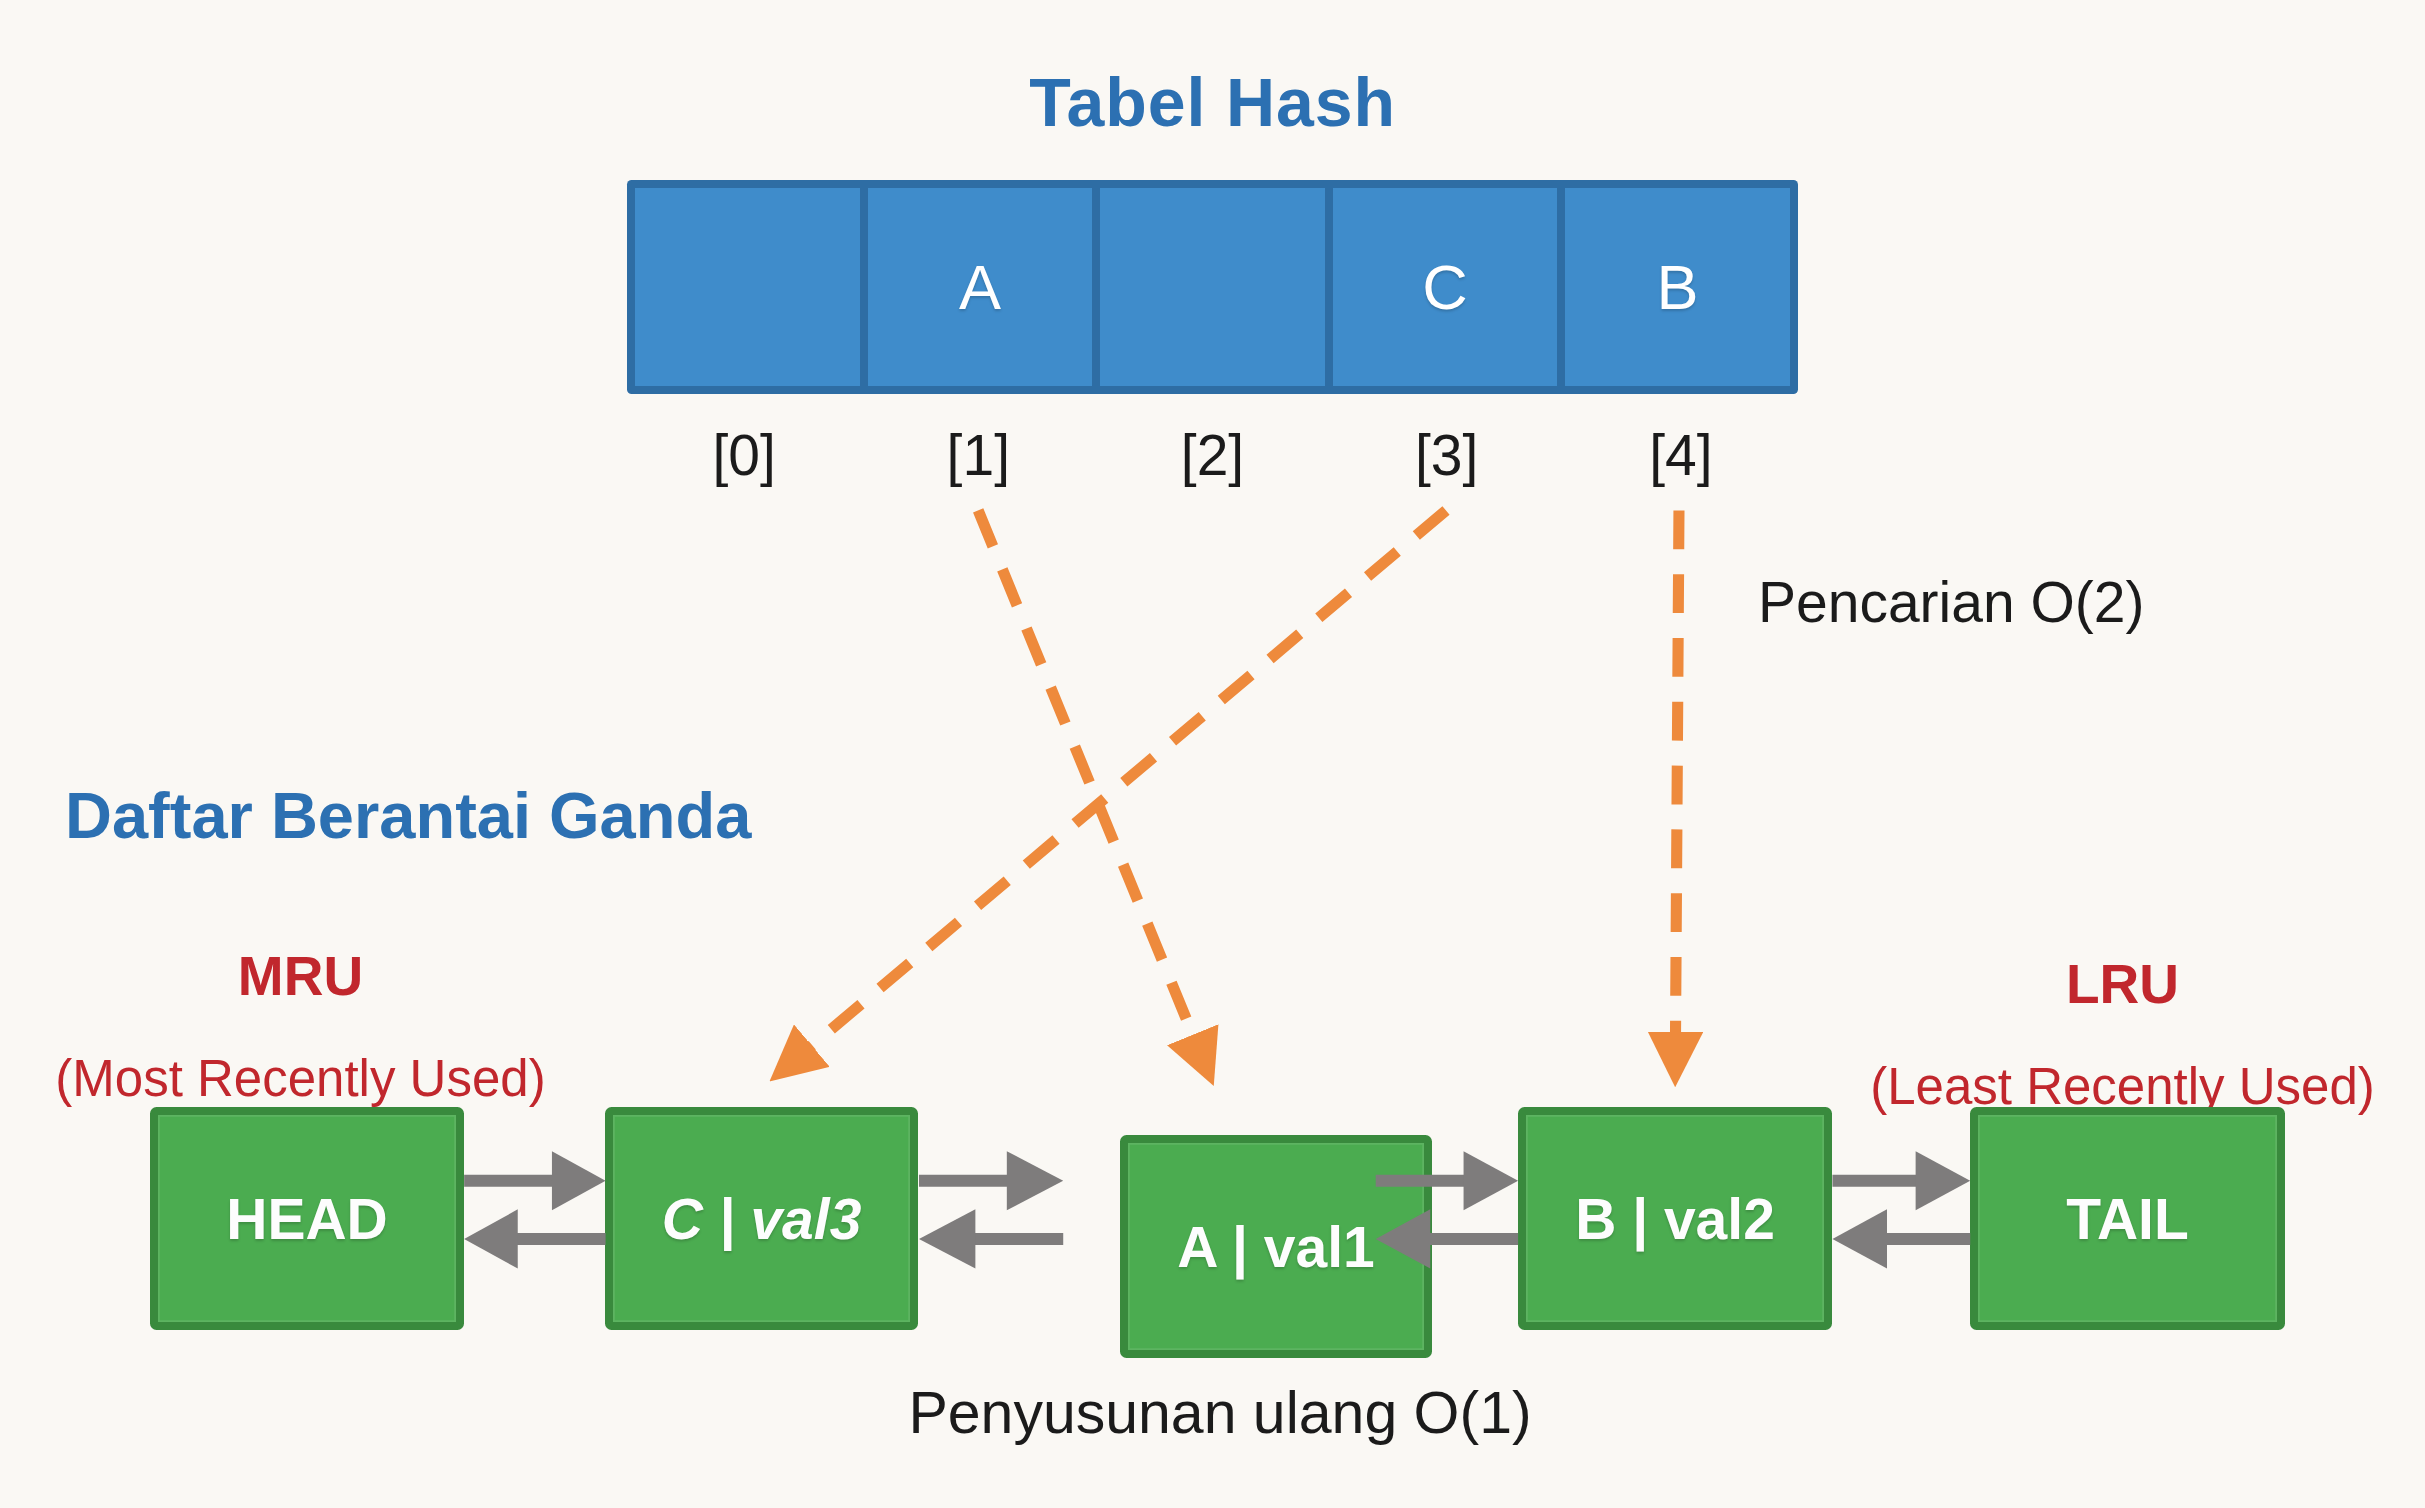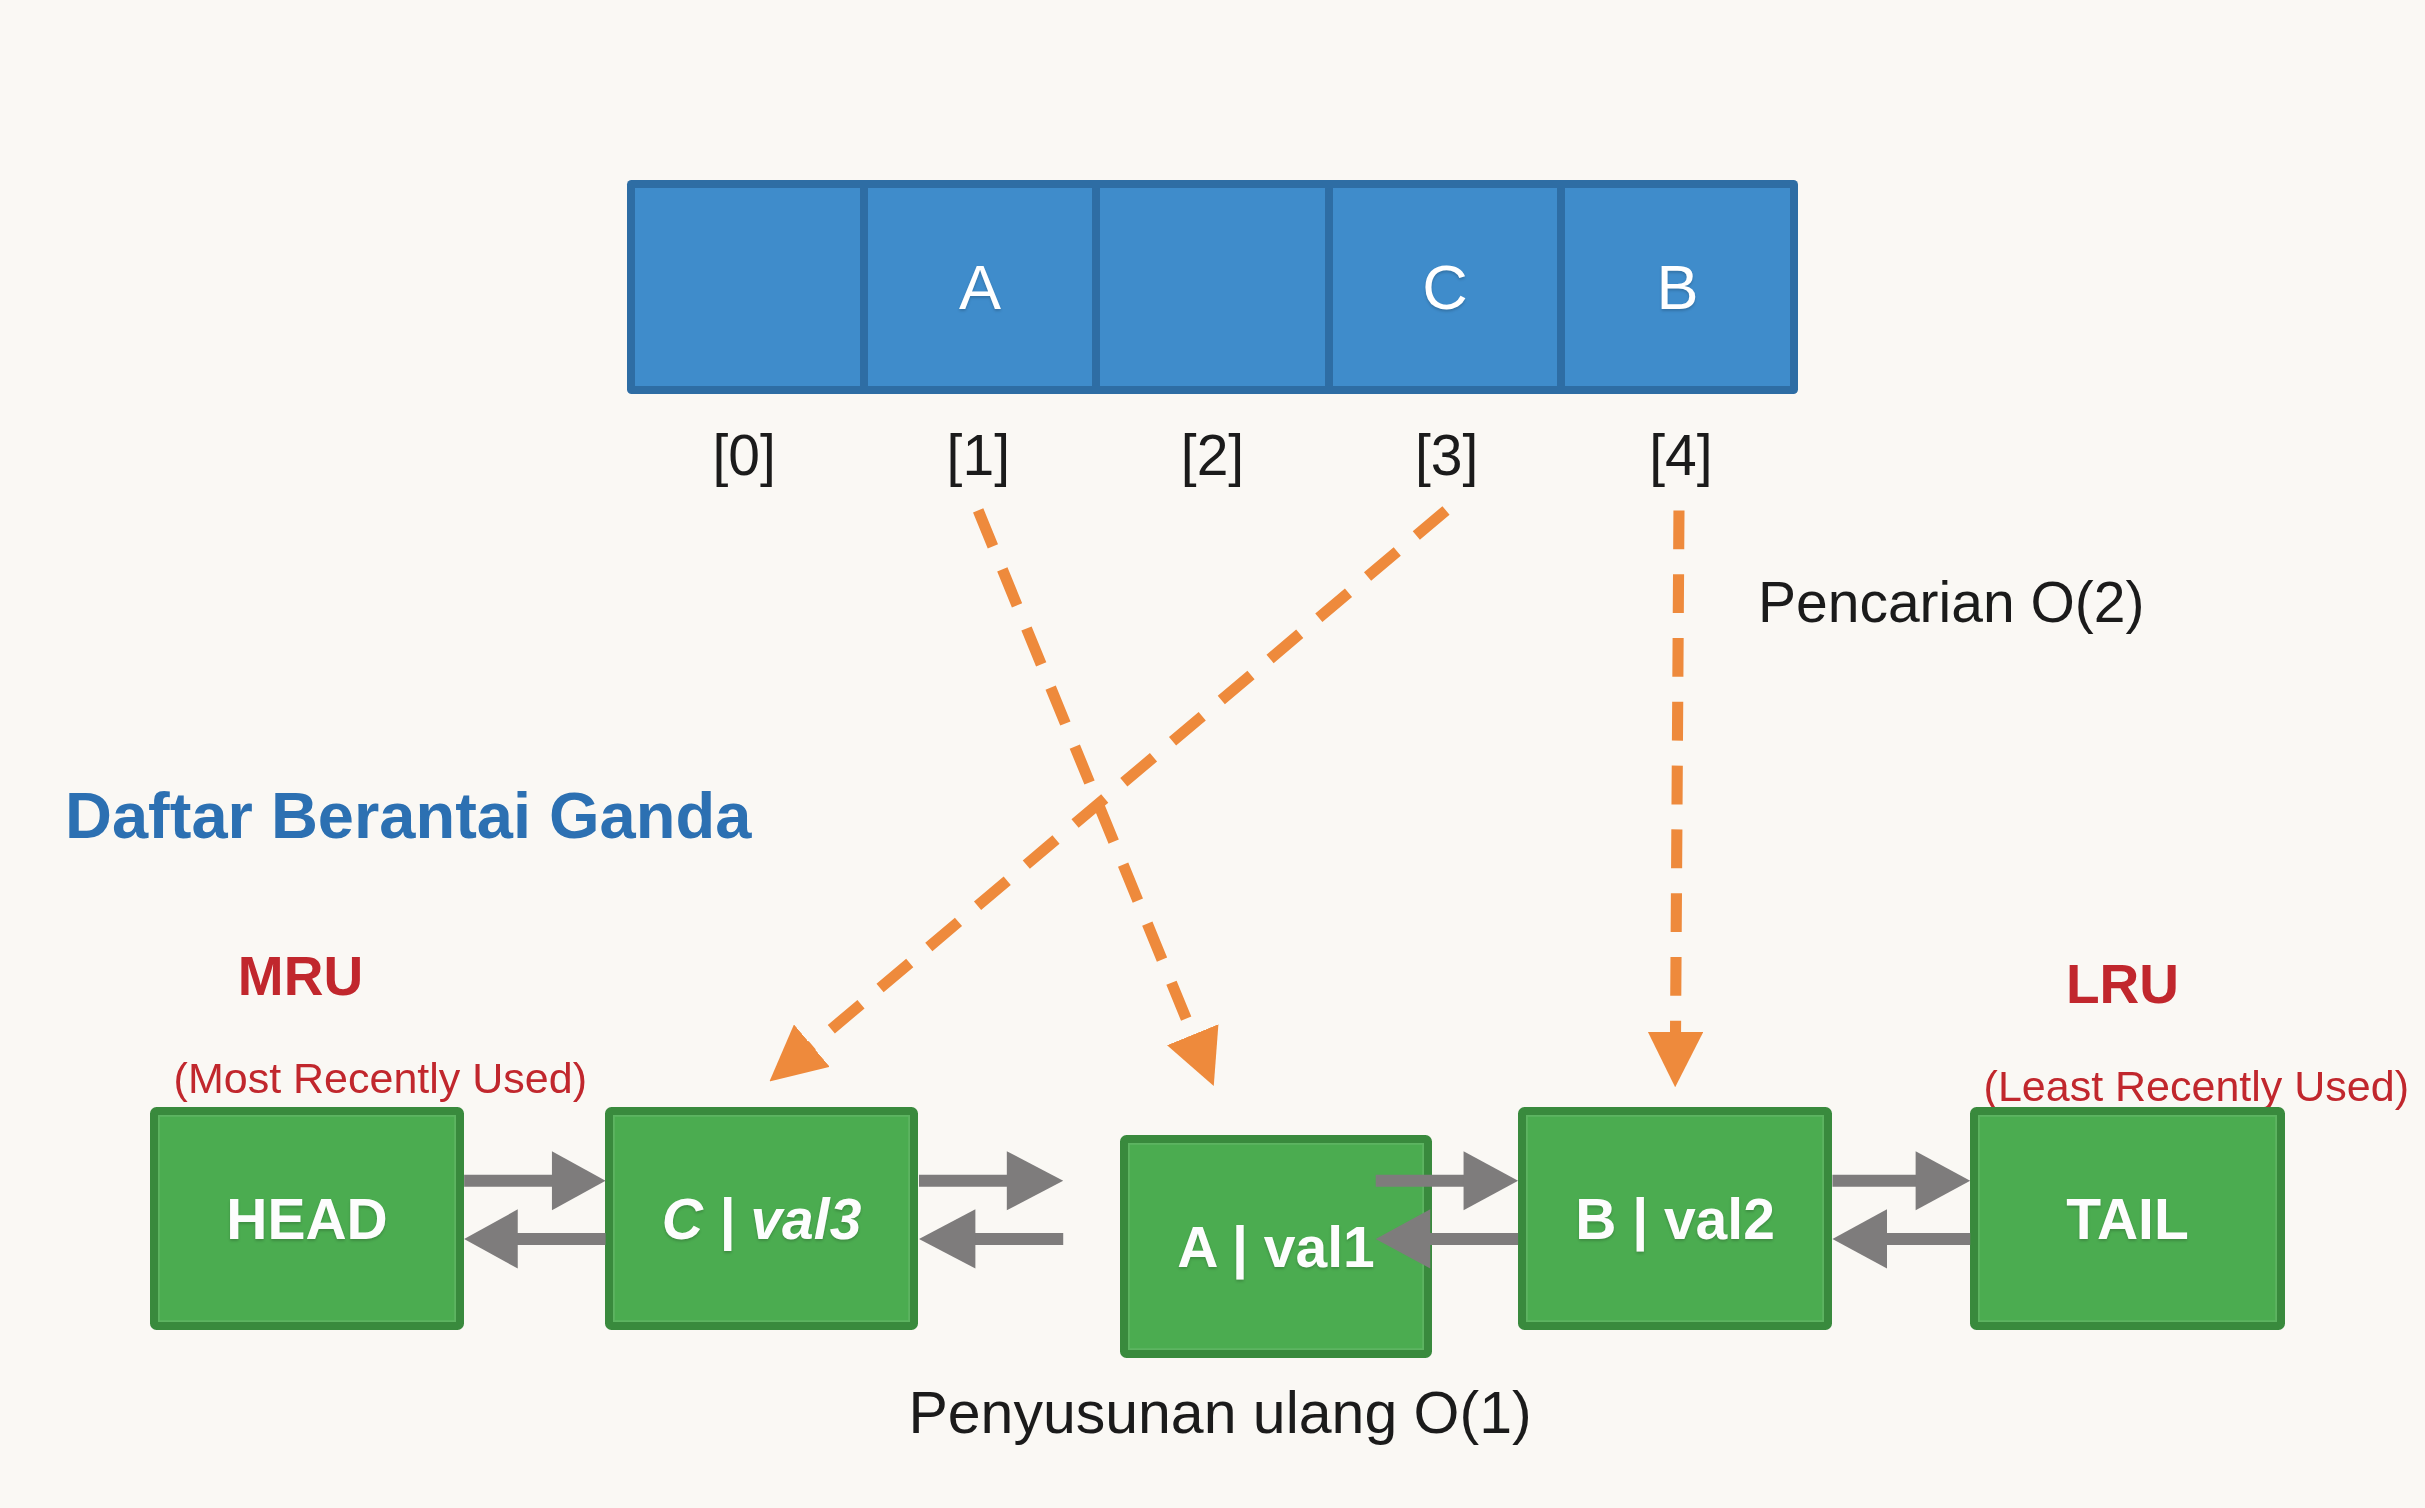--- a/index.html
+++ b/index.html
@@ -48,21 +48,21 @@
     position:absolute;left:65px;top:778px;white-space:nowrap;
     font-size:65px;font-weight:700;color:var(--heading-blue,#2c70b2);
   }
   .endpoint{
     position:absolute;top:943px;width:573px;text-align:center;
     color:var(--red,#c1272d);
   }
   .endpoint.mru{left:14px;}
   .endpoint.lru{left:1836px;margin-top:8px;}
   .endpoint .abbr{font-size:55px;font-weight:700;line-height:67px;}
-  .endpoint .full{font-size:43px;font-weight:500;line-height:59px;margin-top:39px;white-space:nowrap;text-align:right;}
+  .endpoint .full{font-size:51px;font-weight:500;line-height:59px;margin-top:39px;white-space:nowrap;}
 
   .node{
     position:absolute;top:1107px;height:223px;
     background:var(--green-fill,#4bac50);
     border:8.3px solid var(--green-border,#398a3d);
     border-radius:6.5px;
     display:flex;align-items:center;justify-content:center;
     color:#fdfdfd;font-size:57px;font-weight:700;white-space:nowrap;
     text-shadow:0 1.8px 2.8px rgba(0,0,0,0.18);
     box-shadow:inset 0 0 0 1.8px rgba(255,255,255,0.10);
@@ -82,20 +82,21 @@
   .overlay{position:absolute;left:0;top:0;width:2426px;height:1509px;pointer-events:none;}
   .orange-line{stroke:var(--orange,#ee8a3c);stroke-width:12;stroke-dasharray:42 27;fill:none;}
   .gray-shaft{stroke:var(--arrow-gray,#7e7c7c);stroke-width:13;fill:none;}
   .gray-head{fill:var(--arrow-gray,#7e7c7c);}
 </style>
 </head>
 <body>
 
 <div class="stage">
 
+  <div class="hash-title">Tabel Hash</div>
 
   <div class="hash-table">
     <div class="hash-cell">
         <span></span>
       </div>
     <div class="hash-cell">
         <span>A</span>
       </div>
     <div class="hash-cell">
         <span></span>

